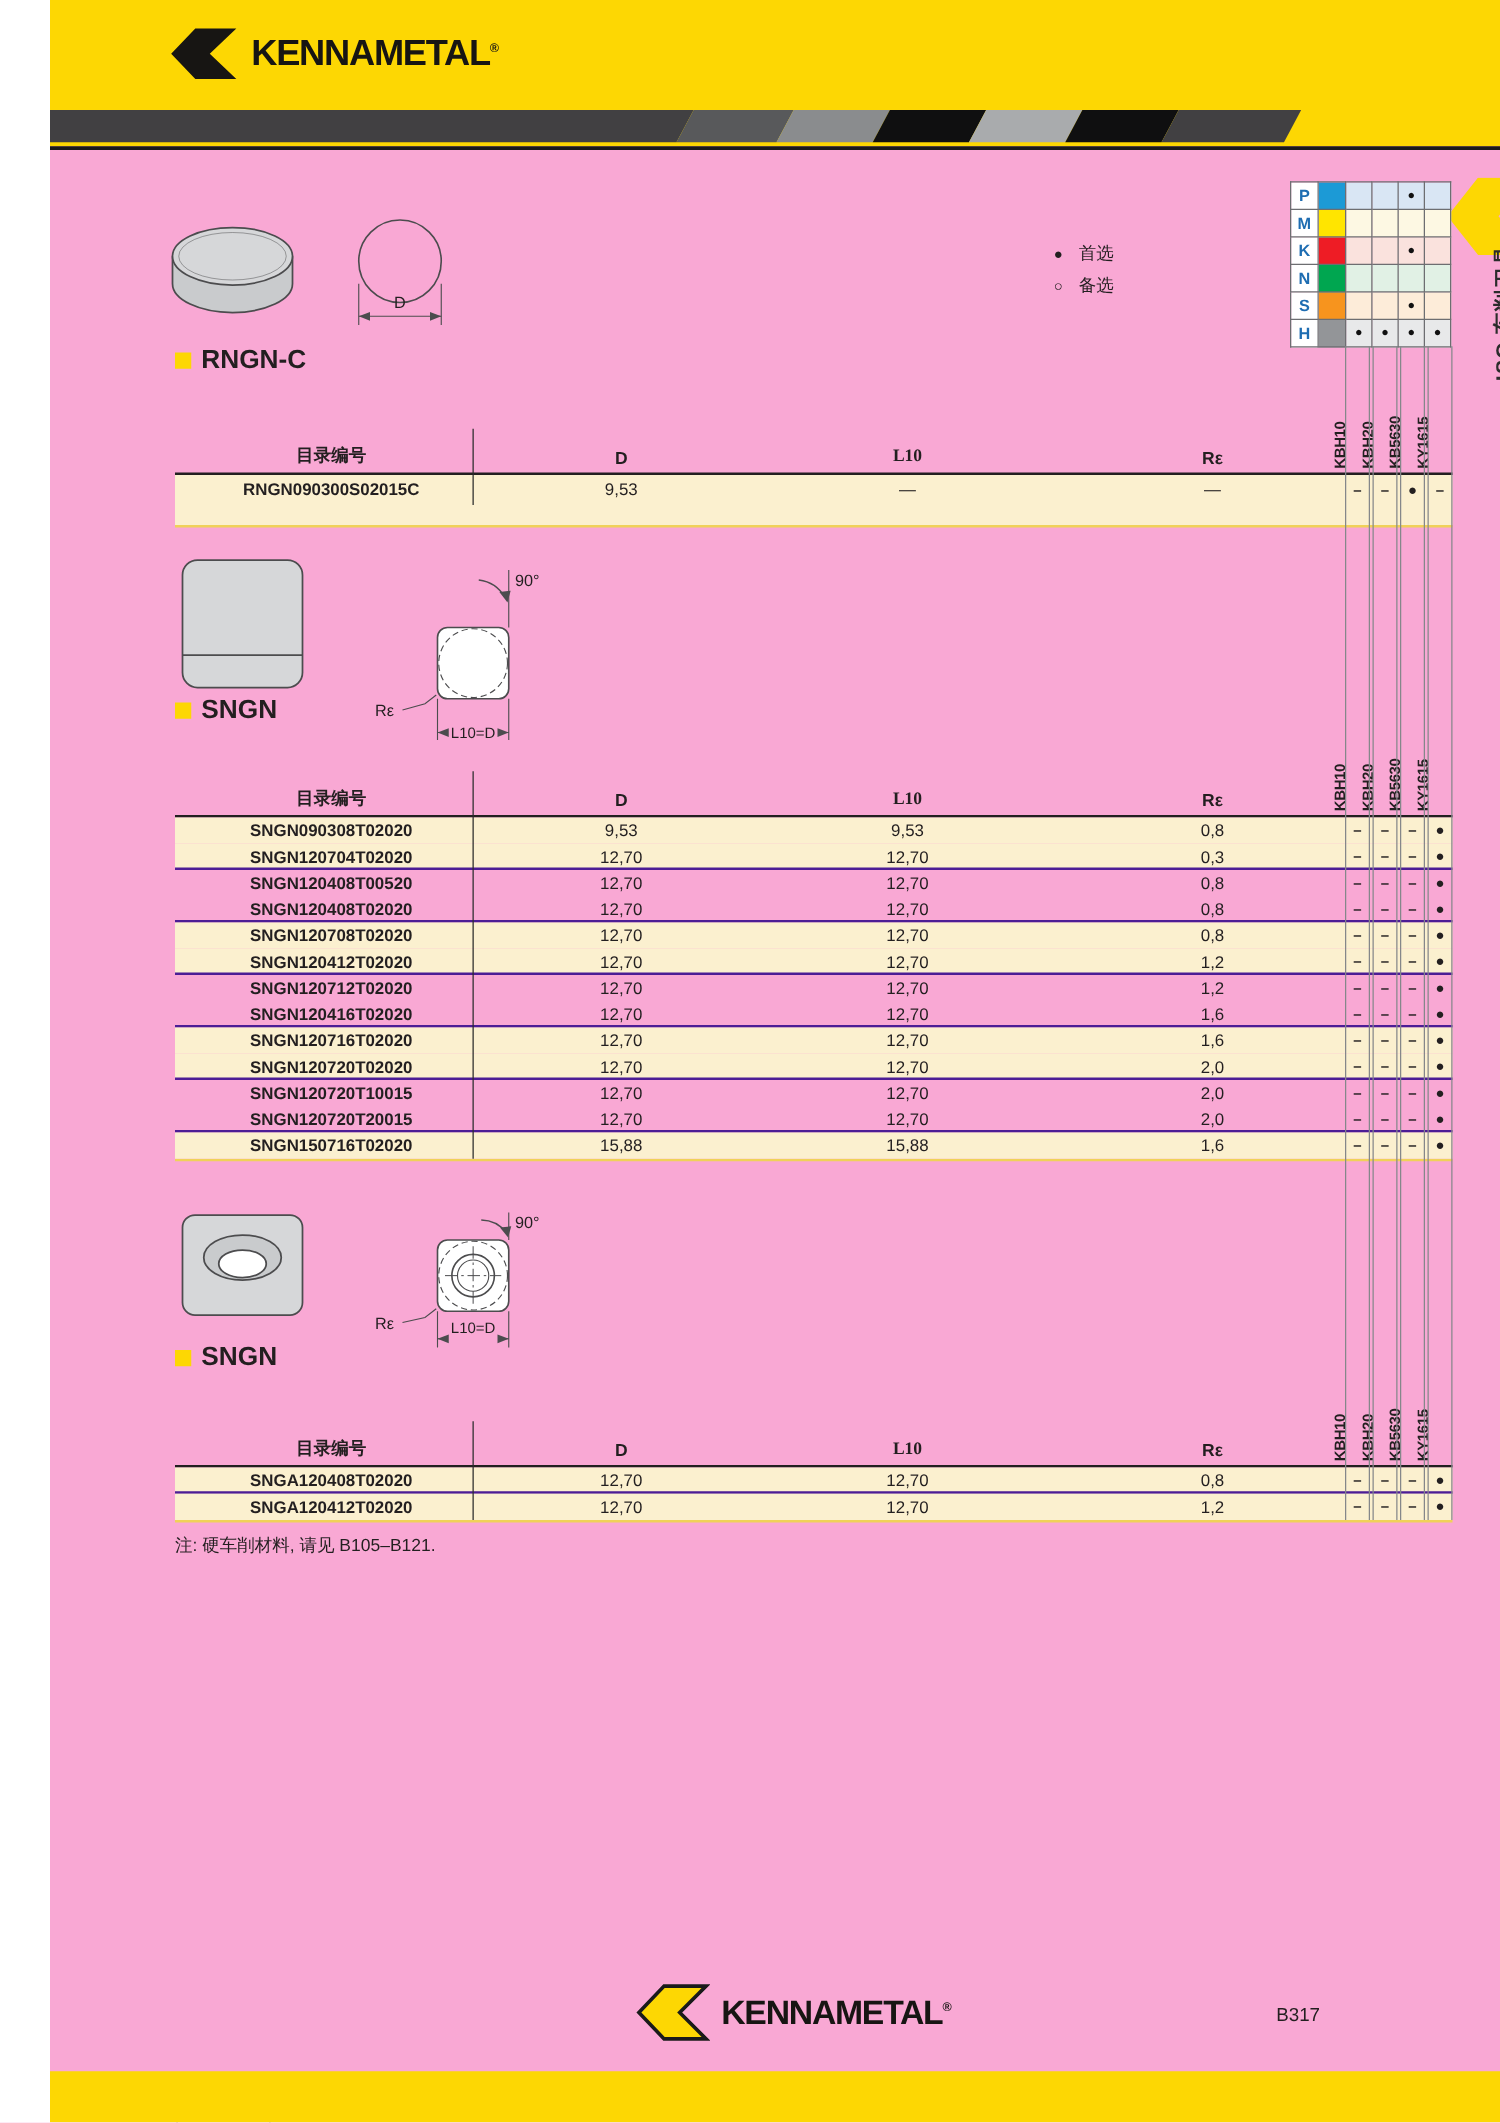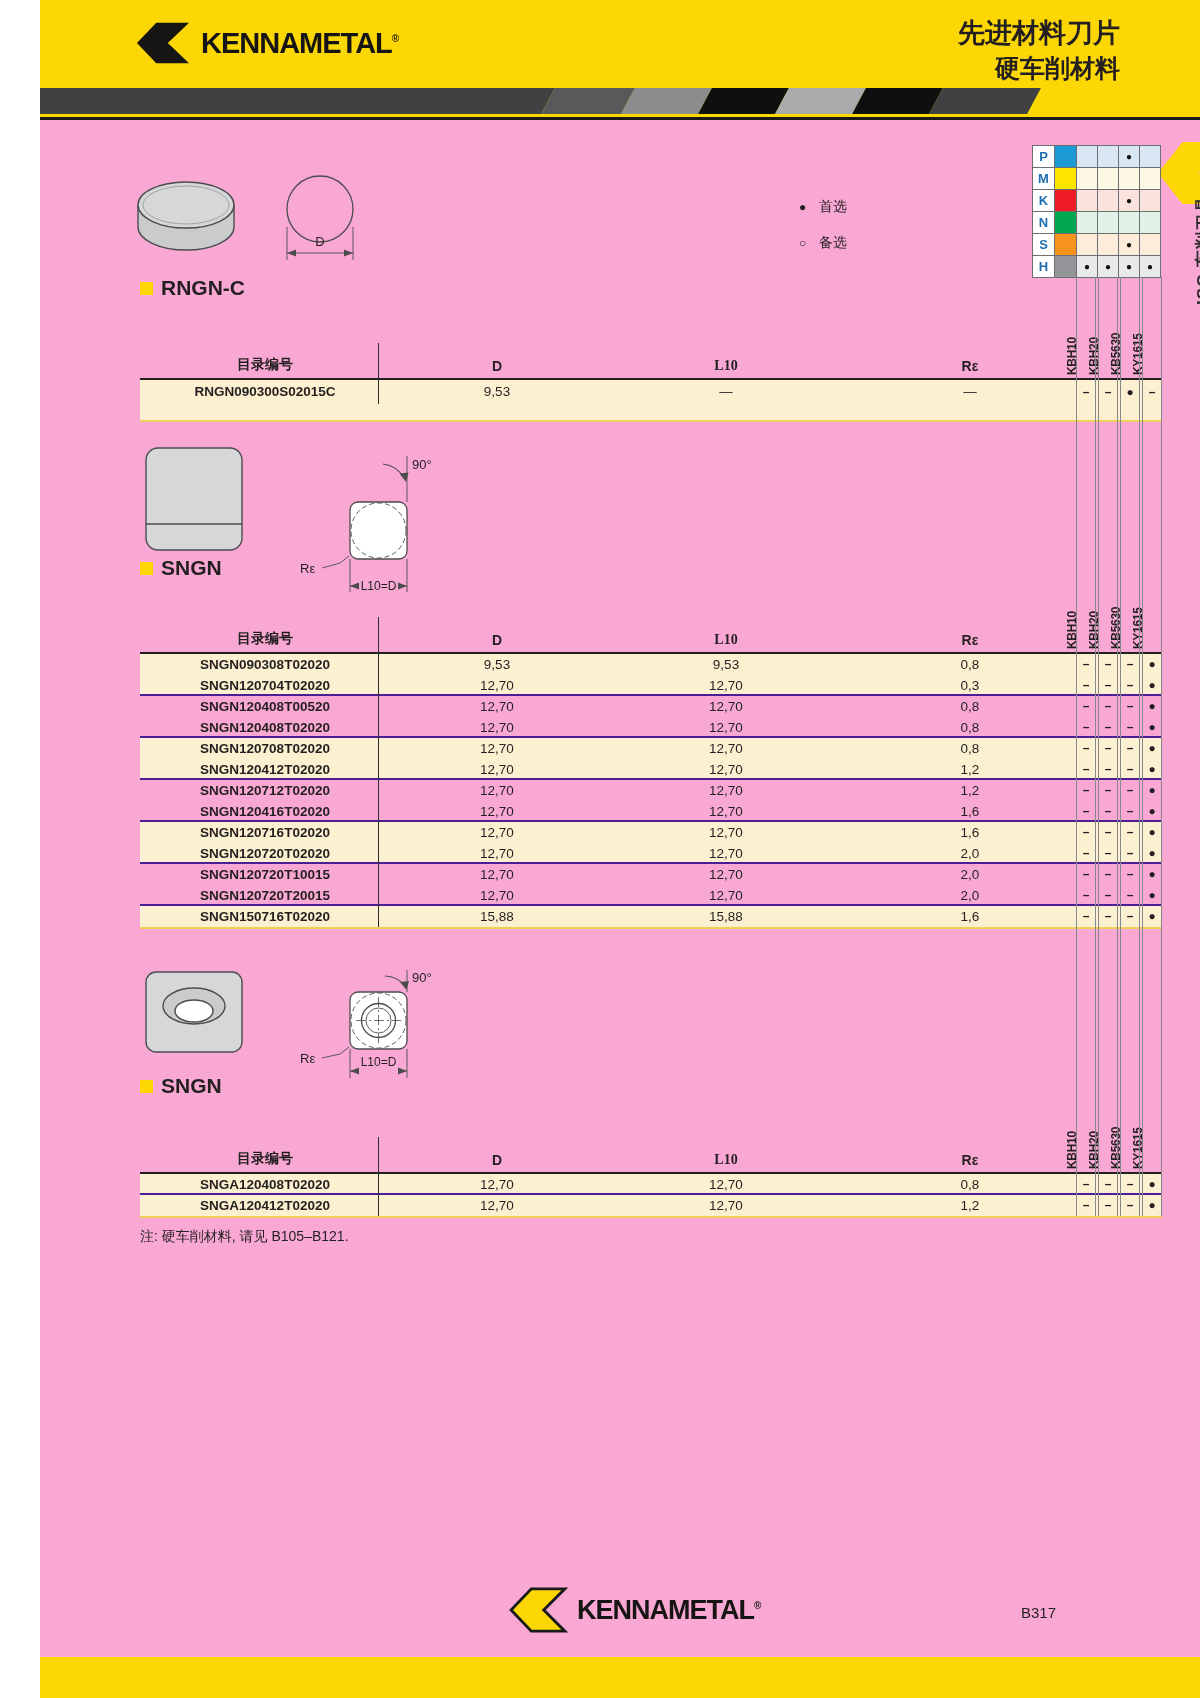--- a/index.html
+++ b/index.html
@@ -36,21 +36,21 @@
 
   
   .iso{position:absolute;left:992px;top:145px;border-collapse:collapse;z-index:3;}
   .iso td{border:1px solid #6d6e71;padding:0;height:21px;}
   .iso-letter{width:21px;text-align:center;color:#1e6db2;font-weight:bold;font-size:13px;background:#fff;}
   .iso-swatch{width:21px;}
   .iso-dot{width:20px;text-align:center;font-size:10px;color:#111;}
 
   .vl{position:absolute;top:277px;height:939px;width:1px;background:#85878a;z-index:4;}
 
-  .legend{position:absolute;left:759px;top:190px;font-size:14px;line-height:35px;z-index:2;font-family:Liberation Mono, monospace;}
+  .legend{position:absolute;left:803px;top:190px;font-size:14px;line-height:25px;z-index:2;}
   .legend .lsym{display:inline-block;width:20px;font-size:12px;}
 
   
   .sec-title{position:absolute;left:100px;display:flex;align-items:center;gap:8px;
              font-weight:bold;font-size:21px;z-index:2;}
   .bullet{width:13px;height:13px;background:#fdd703;display:inline-block;}
 
   
   .tbl{position:absolute;left:100px;width:1022px;z-index:2;}
   .s-rngn{top:310px;} .s-sngn{top:584px;} .s-snga{top:1104px;}
@@ -106,24 +106,20 @@
   </div>
   <div class="header-rule"></div>
 
   <div class="logo">
     <svg width="56" height="46" viewBox="0 0 58 46">
       <polygon points="56,2 22,2 2,23 22,44 56,44 34,23" fill="#171513"></polygon>
     </svg>
     <span class="logo-text"><span>KENNAMETAL</span><span class="reg">®</span></span>
   </div>
 
-  <div class="h-title">
-    <div class="l1">先进材料刀片</div>
-    <div class="l2">硬车削材料</div>
-  </div>
 
   <div class="sidebar"></div>
   <div class="bottombar"></div>
   <div class="arrow"></div>
   <div class="vside">ISO 车削刀具</div>
 
   <table class="iso">
     <tbody>
         <tr>
         <td class="iso-letter">P</td>

